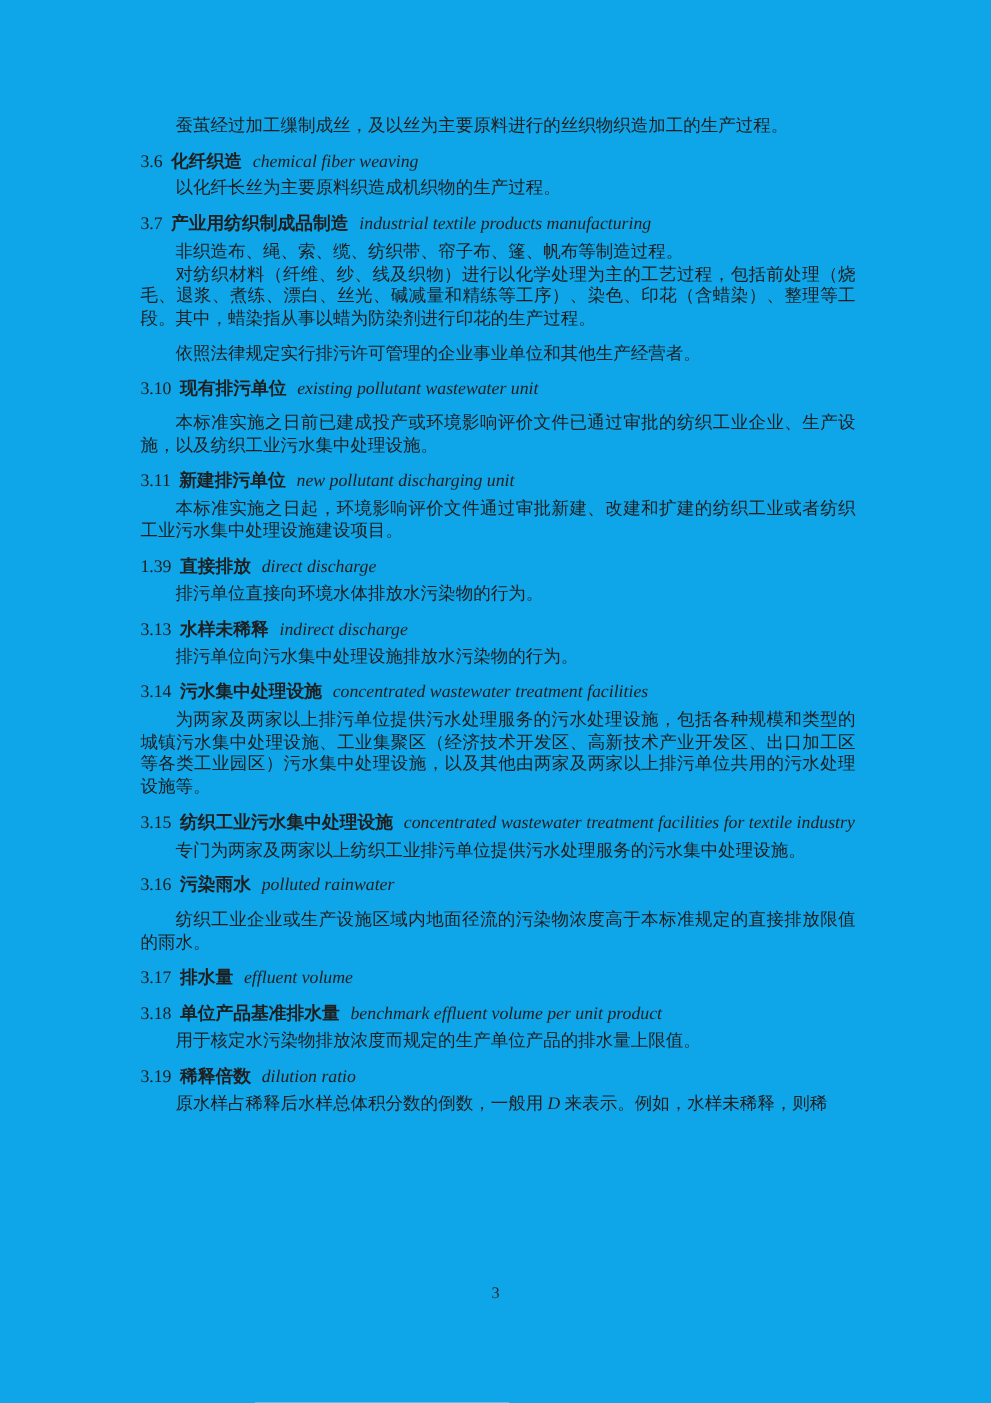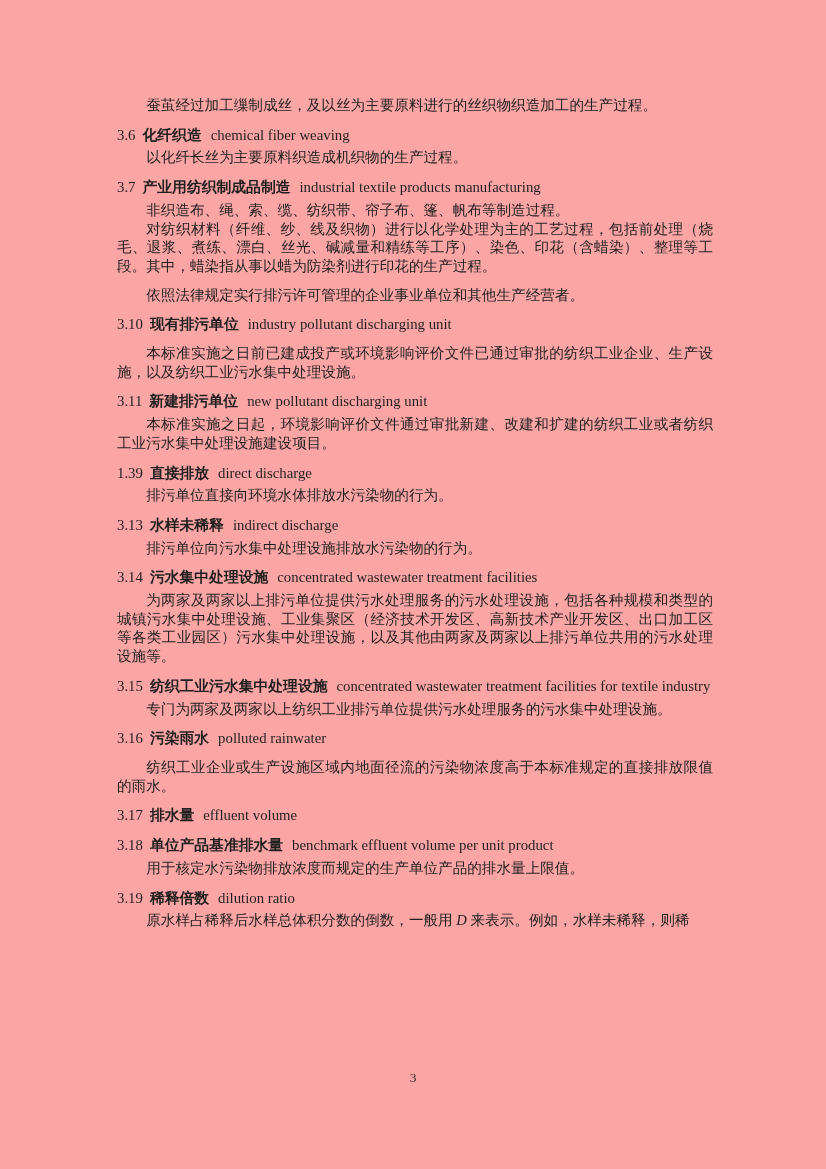--- a/index.html
+++ b/index.html
@@ -4,21 +4,21 @@
 <style>
   html, body {
     margin: 0;
     padding: 0;
     background: #e8e8e8;
   }
   .page {
     position: relative;
     width: 826px;
     height: 1169px;
-    background: #fca5a5;
+    background: #0ea5e9;
     overflow: hidden;
     font-family: "Liberation Serif", "DejaVu Serif", serif;
     color: #1f1f1f;
   }
   .content {
     position: absolute;
     left: 117px;
     top: 96px;
     width: 596px;
     font-size: 14.6px;
@@ -39,20 +39,21 @@
   .sec-num {
     margin-right: 7px;
   }
   .sec-term {
     font-family: "Liberation Sans", "DejaVu Sans", sans-serif;
     font-weight: 700;
     margin-right: 9px;
   }
   .sec-en {
     font-weight: normal;
+    font-style: italic;
   }
   .gap-before {
     margin-top: 10px;
   }
   .var {
     font-style: italic;
   }
   .page-num {
     position: absolute;
     top: 1070px;
@@ -88,21 +89,21 @@
     <section>
       <p class="para">对纺织材料（纤维、纱、线及织物）进行以化学处理为主的工艺过程，包括前处理（烧毛、退浆、煮练、漂白、丝光、碱减量和精练等工序）、染色、印花（含蜡染）、整理等工段。其中，蜡染指从事以蜡为防染剂进行印花的生产过程。</p>
     </section>
 
     <section>
       <p class="para gap-before">依照法律规定实行排污许可管理的企业事业单位和其他生产经营者。</p>
     </section>
 
     <section>
       <h3 class="sec-heading">
-        <span class="sec-num">3.10</span><span class="sec-term">现有排污单位</span><span class="sec-en">industry pollutant discharging unit</span>
+        <span class="sec-num">3.10</span><span class="sec-term">现有排污单位</span><span class="sec-en">existing pollutant wastewater unit</span>
       </h3>
       <p class="para gap-before">本标准实施之日前已建成投产或环境影响评价文件已通过审批的纺织工业企业、生产设施，以及纺织工业污水集中处理设施。</p>
     </section>
 
     <section>
       <h3 class="sec-heading">
         <span class="sec-num">3.11</span><span class="sec-term">新建排污单位</span><span class="sec-en">new pollutant discharging unit</span>
       </h3>
       <p class="para">本标准实施之日起，环境影响评价文件通过审批新建、改建和扩建的纺织工业或者纺织工业污水集中处理设施建设项目。</p>
     </section>

